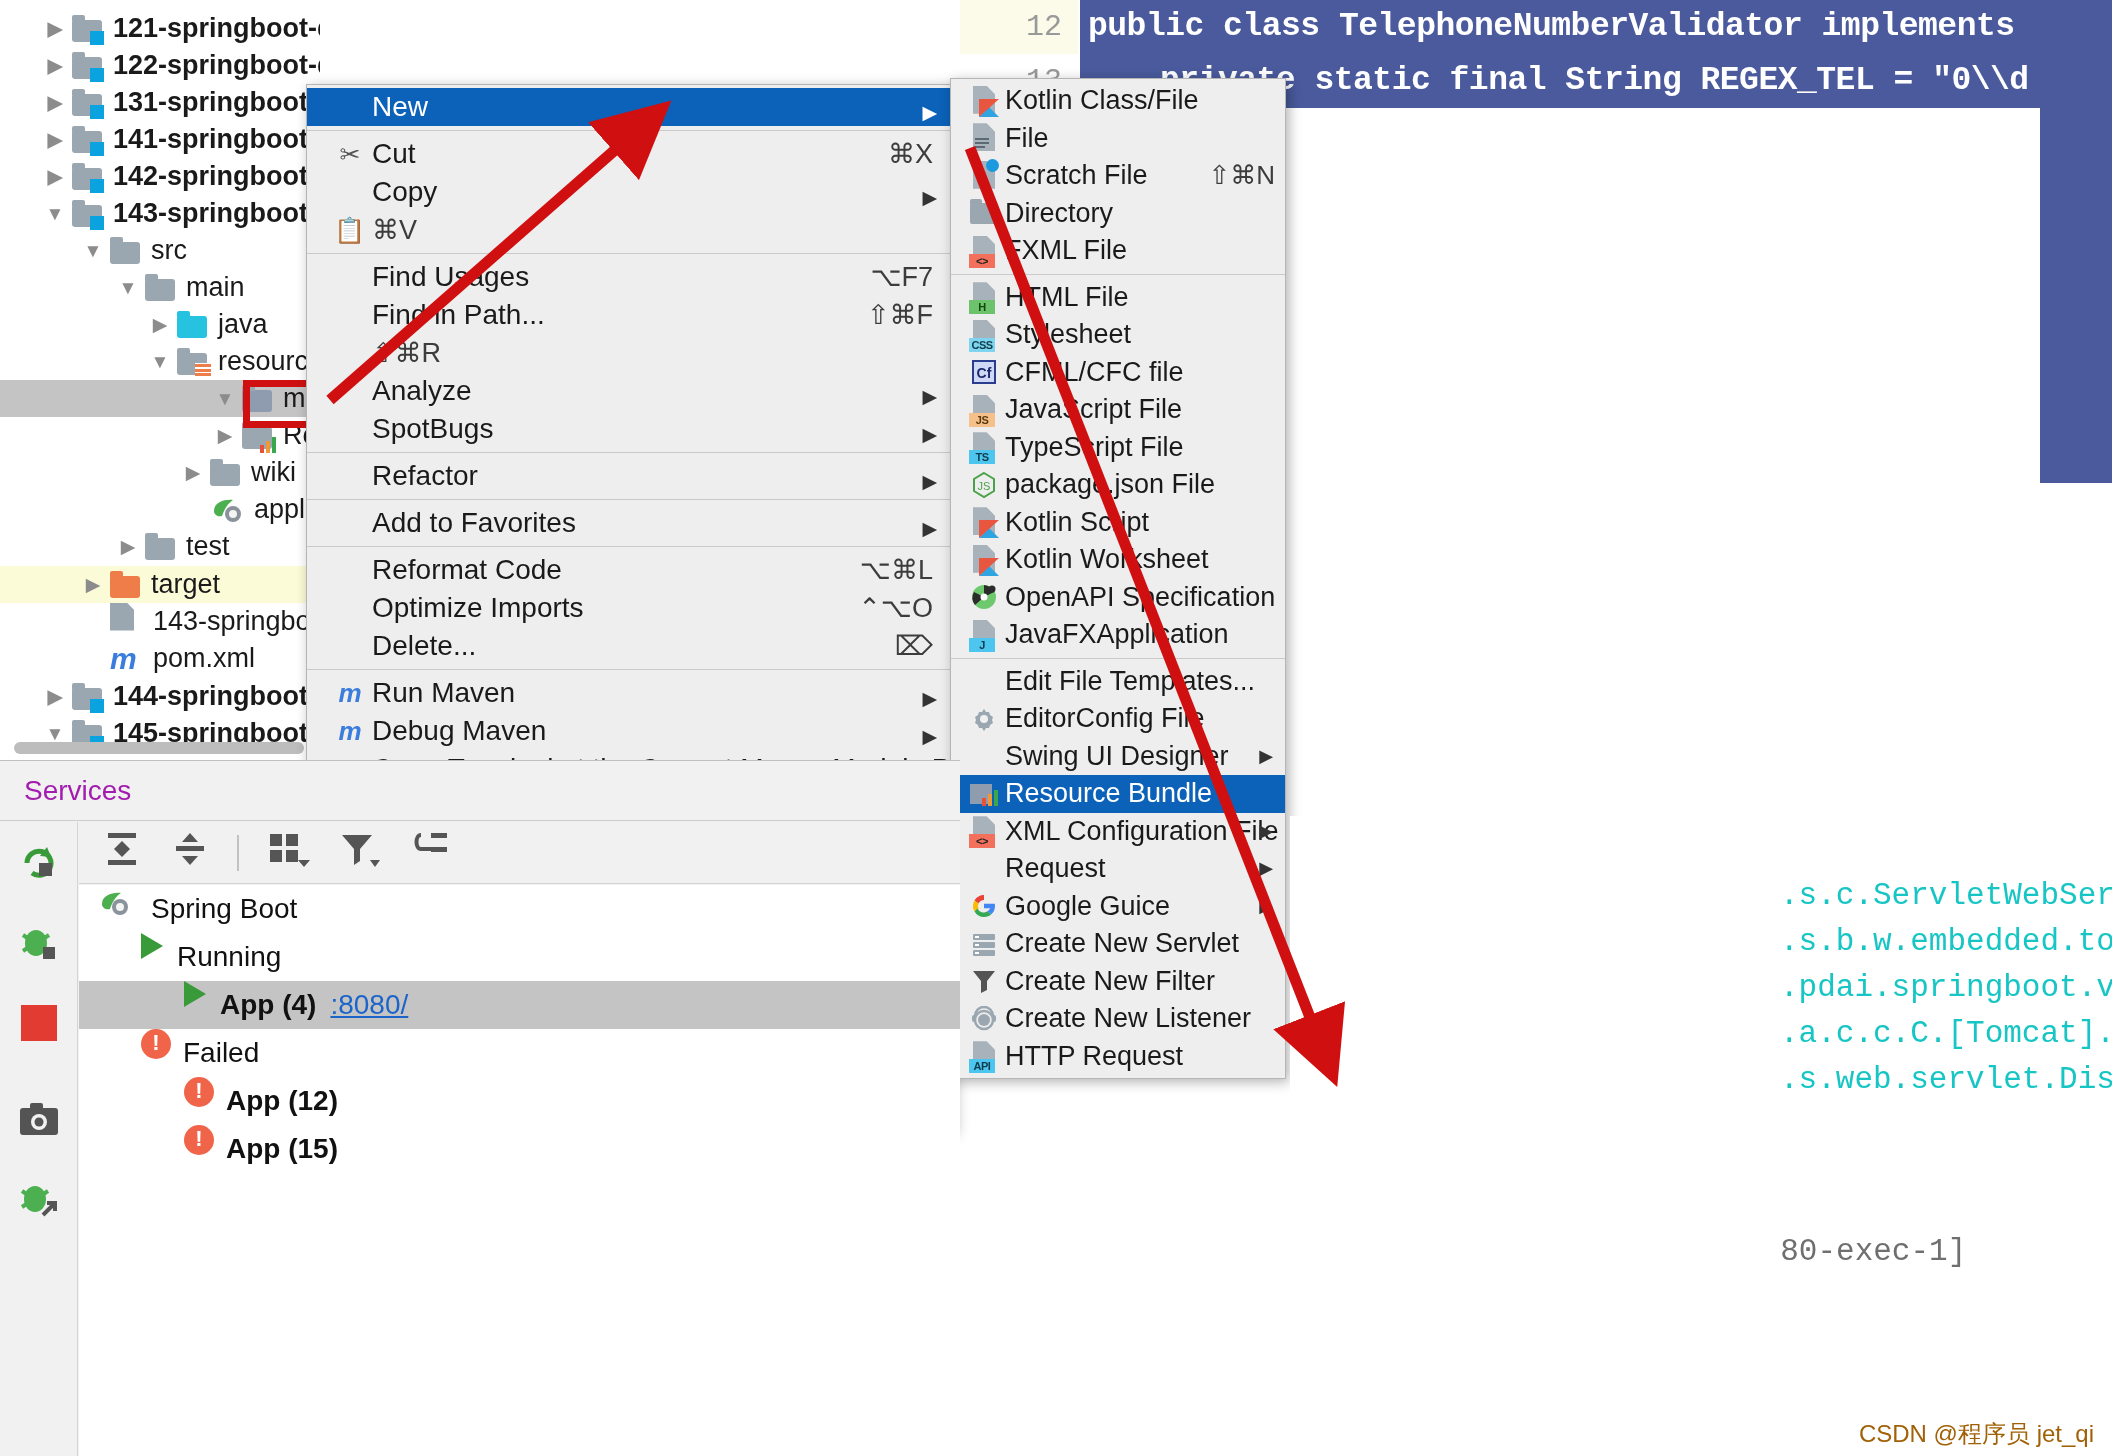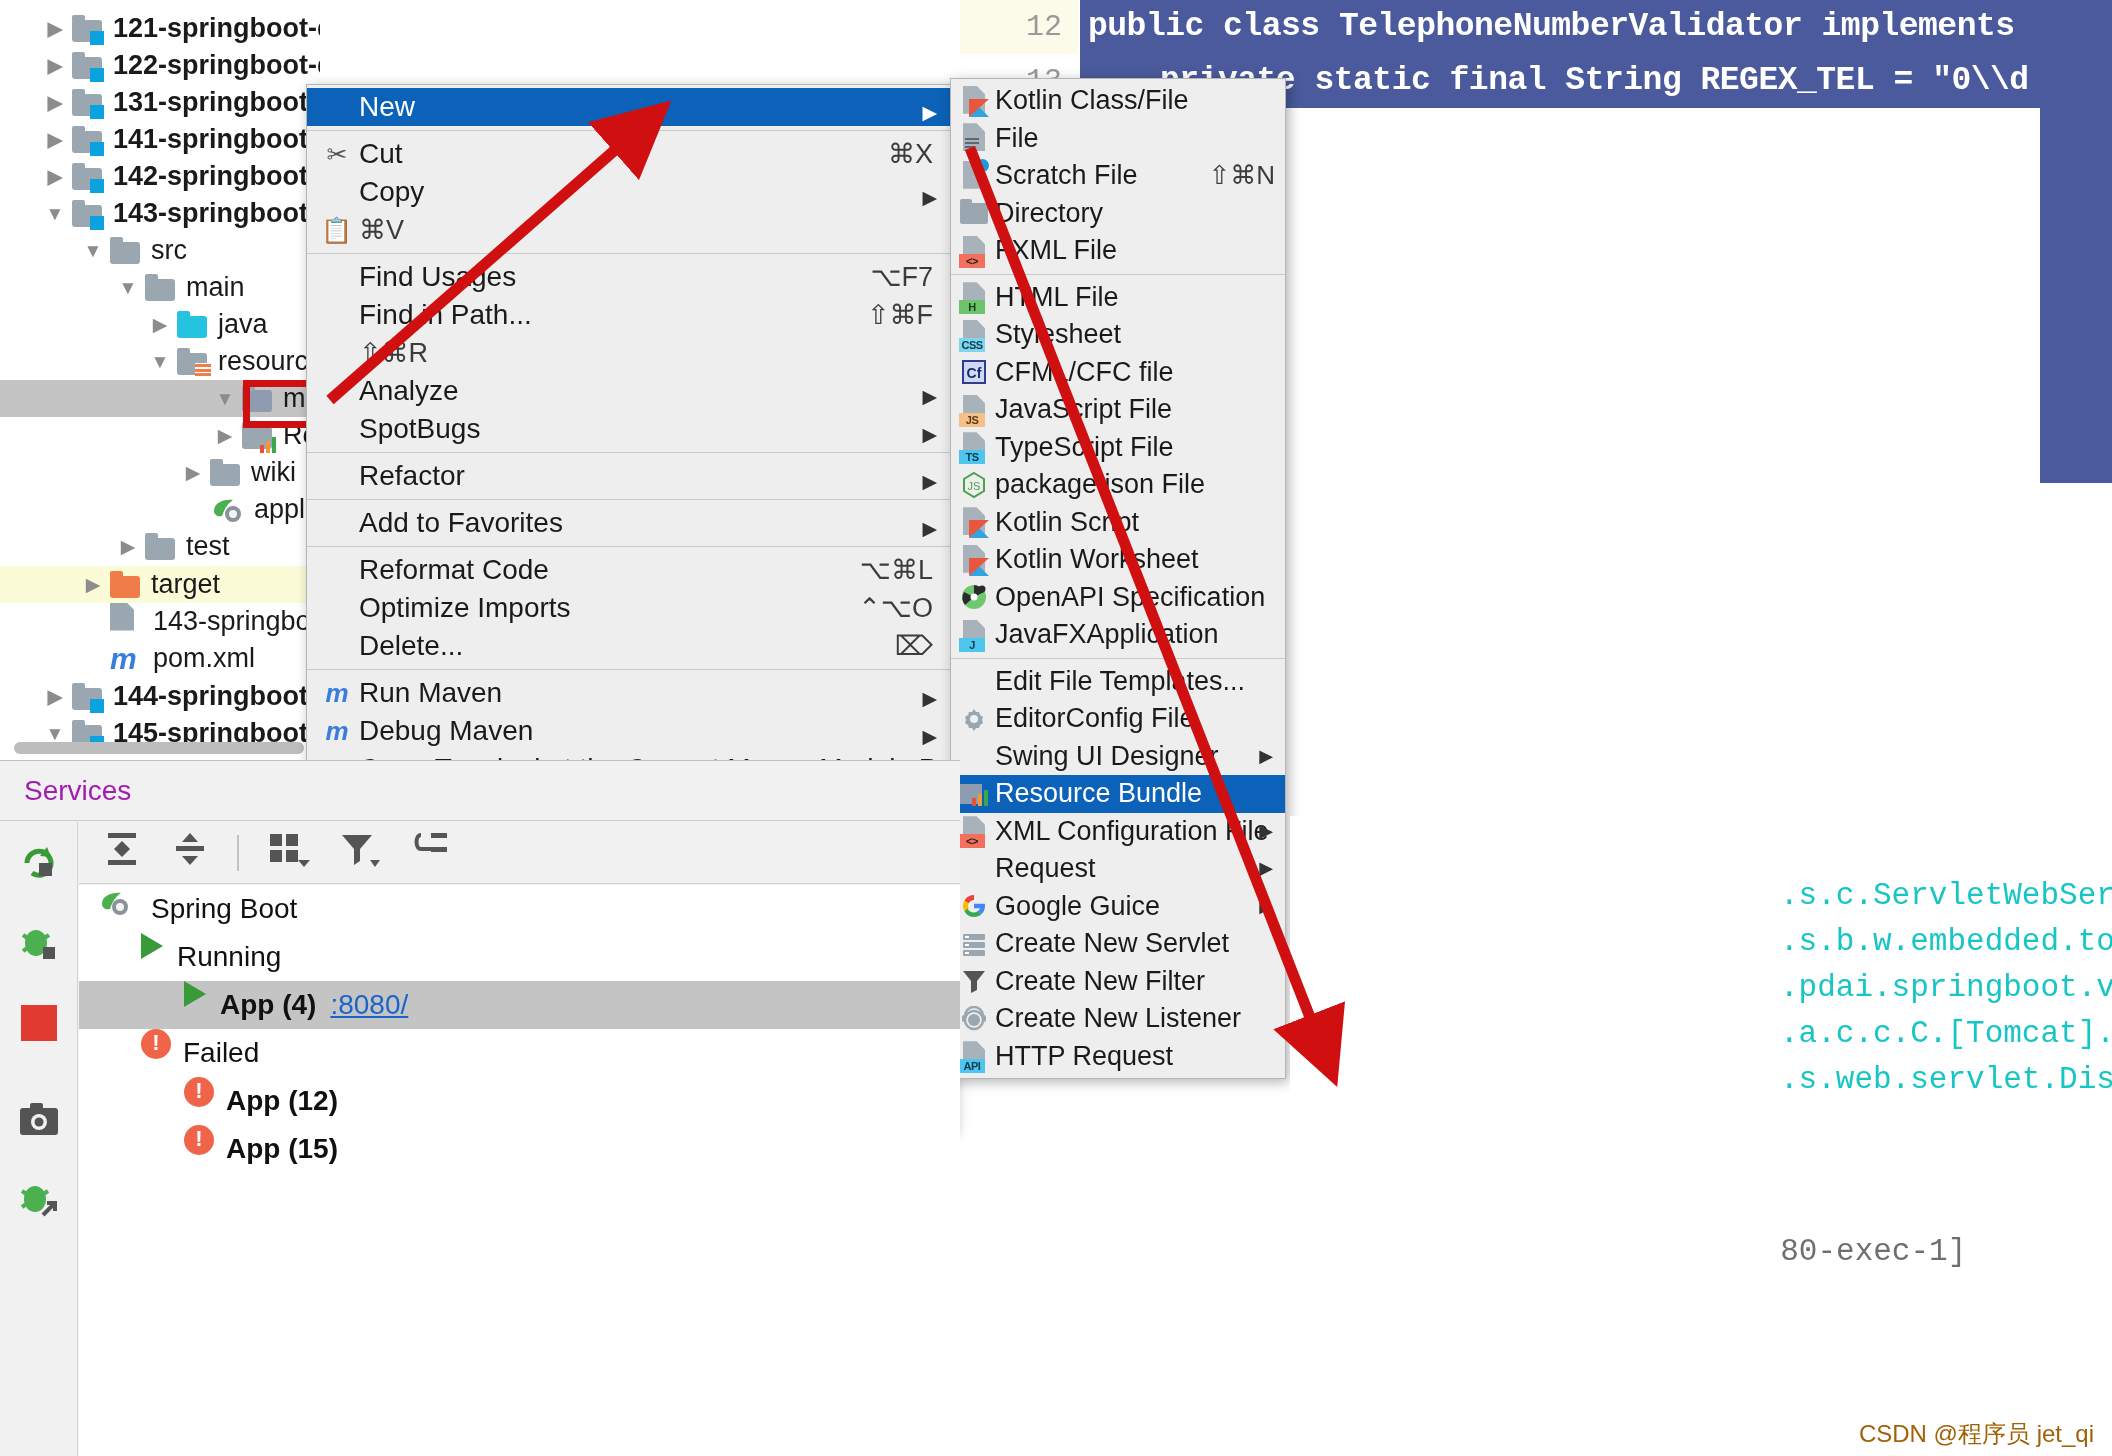--- a/index.html
+++ b/index.html
@@ -50,34 +50,34 @@
   .leaf-icon { width:34px; flex:0 0 34px; margin-right:9px; }
 
   
   .fileglyph { position:relative; width:24px; height:28px; background:#9aa7b0; display:inline-block;
      clip-path:polygon(0 0,70% 0,100% 26%,100% 100%,0 100%); }
 
   
   #ctxmenu { position:absolute; left:306px; top:84px; width:648px; background:#eeeeee;
     border:1px solid #b5b5b5; box-shadow:3px 3px 12px rgba(0,0,0,.3); padding:3px 0; }
   .mi { position:relative; height:38px; line-height:50px; display:flex; align-items:center;
-    font-size:28px; color:#1a1a1a; padding-left:8px; white-space:nowrap; }
+    font-size:28px; color:#1a1a1a; padding-left:21px; white-space:nowrap; }
   .mi.sel { background:#0b62b8; color:#ffffff; }
   .mi .mi-ico { width:44px; flex:0 0 44px; text-align:center; font-size:25px; color:#555; }
   .mi .mi-label { flex:1; }
   .mi .mi-sc { color:#3c3c3c; font-size:27px; padding-right:20px; font-family:"Liberation Sans",sans-serif;}
   .mi .mi-arrow { position:absolute; right:16px; top:0; line-height:50px; font-size:19px; color:#333; }
   .mi.sel .mi-arrow { color:#fff; }
   .msep { height:1px; background:#c9c9c9; margin:4px 0; }
 
   
   #submenu { position:absolute; left:950px; top:78px; width:336px; background:#eeeeee;
     border:1px solid #b5b5b5; box-shadow:3px 3px 12px rgba(0,0,0,.3); padding:3px 0; }
   .si { position:relative; height:37.5px; line-height:37.5px; display:flex; align-items:center;
-    font-size:27px; color:#1a1a1a; padding-left:2px; white-space:nowrap; }
+    font-size:27px; color:#1a1a1a; padding-left:12px; white-space:nowrap; }
   .si.sel { background:#0b62b8; color:#ffffff; }
   .si .si-ico { width:42px; flex:0 0 42px; display:flex; align-items:center; justify-content:center; }
   .si .si-label { flex:1; }
   .si .si-sc { font-size:26px; color:#3c3c3c; padding-right:10px; }
   .si .si-arrow { position:absolute; right:12px; top:0; line-height:37.5px; font-size:18px; color:#333; }
 
   
   .docico { position:relative; width:26px; height:30px; }
   .docico .pg { position:absolute; left:2px; top:0; width:22px; height:28px; background:#a8b2bb;
     clip-path:polygon(0 0,62% 0,100% 30%,100% 100%,0 100%); }

